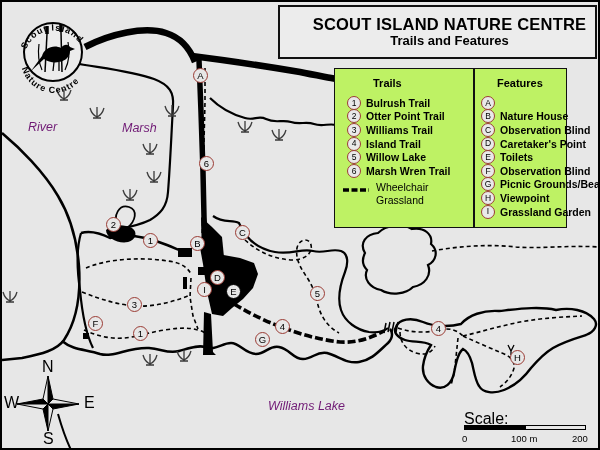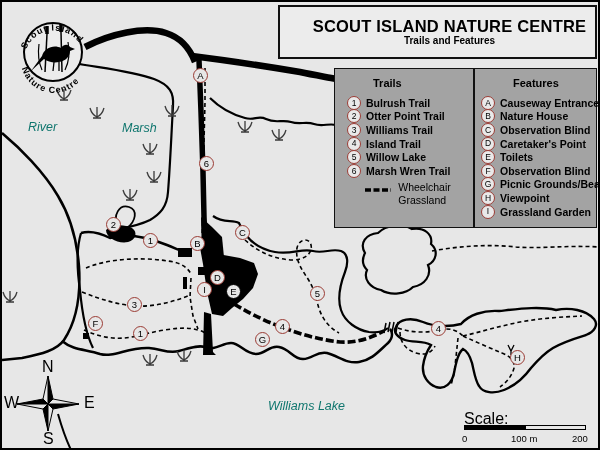--- a/index.html
+++ b/index.html
@@ -3,40 +3,40 @@
 <meta charset="utf-8">
 <style>
   html,body{margin:0;padding:0;background:#bdbdbd;}
   .stage{position:relative;width:600px;height:450px;background:#e7e7e7;border:2px solid #000;
          box-sizing:border-box;overflow:hidden;font-family:"Liberation Sans",sans-serif;color:#000;}
   .abs{position:absolute;}
   
   .titlebox{left:276px;top:3px;width:319px;height:54px;background:#ececec;border:2px solid #111;
             box-sizing:border-box;display:flex;flex-direction:column;align-items:center;justify-content:center;padding-left:24px;}
   .title1{font-size:16.5px;font-weight:bold;letter-spacing:.2px;line-height:1.1;}
-  .title2{font-size:10px;font-weight:bold;line-height:1.15;}
-  
-  .legend{left:332px;top:66px;width:263px;height:160px;background:#a3a3a3;border:1.6px solid #111;box-sizing:border-box;}
+  .title2{font-size:13px;font-weight:bold;line-height:1.15;}
+  
+  .legend{left:332px;top:66px;width:233px;height:160px;background:#bef264;border:1.6px solid #111;box-sizing:border-box;}
   .lg-divider{position:absolute;left:138px;top:0;width:1.5px;height:100%;background:#111;}
   .lg-col{position:absolute;top:0;height:100%;}
   .lg-col.trails{left:0;width:138px;}
   .lg-col.features{left:140px;width:122px;}
   .lg-header{font-size:11px;font-weight:bold;margin:8px 0 7px 0;}
   .trails .lg-header{margin-left:38px;}
-  .features .lg-header{margin-left:38px;}
+  .features .lg-header{margin-left:22px;}
   .lg-row{display:flex;align-items:center;height:13.6px;}
   .trails .lg-row{padding-left:12px;}
   .features .lg-row{padding-left:6px;}
   .mc{display:inline-flex;align-items:center;justify-content:center;width:12px;height:12px;border-radius:50%;
       border:1.4px solid var(--ring,#9b3c35);font-size:8.5px;line-height:1;flex:0 0 auto;background:#e9e9e9;}
   .lg-label{font-size:10.5px;margin-left:5px;white-space:nowrap;font-weight:bold;}
-  .wc-row{display:flex;align-items:flex-start;padding-left:8px;margin-top:3px;justify-content:center;}
+  .wc-row{display:flex;align-items:flex-start;padding-left:8px;margin-top:3px;}
   .wc-text{font-size:10.5px;line-height:1.25;margin-left:7px;}
   
-  .maplabel{font-size:12.5px;font-style:italic;color:#0f766e;white-space:nowrap;}
+  .maplabel{font-size:12.5px;font-style:italic;color:#701a75;white-space:nowrap;}
   
   .marker{position:absolute;width:15px;height:15px;border-radius:50%;border:1.6px solid var(--ring,#9b3c35);
           background:#e7e7e7;box-sizing:border-box;display:flex;align-items:center;justify-content:center;
           font-size:9.5px;line-height:1;z-index:6;}
   
   .cletter{font-size:16px;color:#000;}
   
   .scale-label{font-size:16px;}
   .scale-tick{font-size:9.5px;}
   .seg{position:absolute;height:5px;box-sizing:border-box;}
@@ -204,21 +204,20 @@
           <span>Wheelchair</span><br>
           <span>Grassland</span>
         </span>
       </div>
     </div>
 
     <div class="lg-col features">
       <div class="lg-header">Features</div>
       <div class="lg-row">
         <span class="mc">A</span>
-        <span class="lg-label">Causeway Entrance</span>
         </div>
       <div class="lg-row">
         <span class="mc">B</span>
         <span class="lg-label">Nature House</span>
         </div>
       <div class="lg-row">
         <span class="mc">C</span>
         <span class="lg-label">Observation Blind</span>
         </div>
       <div class="lg-row">

